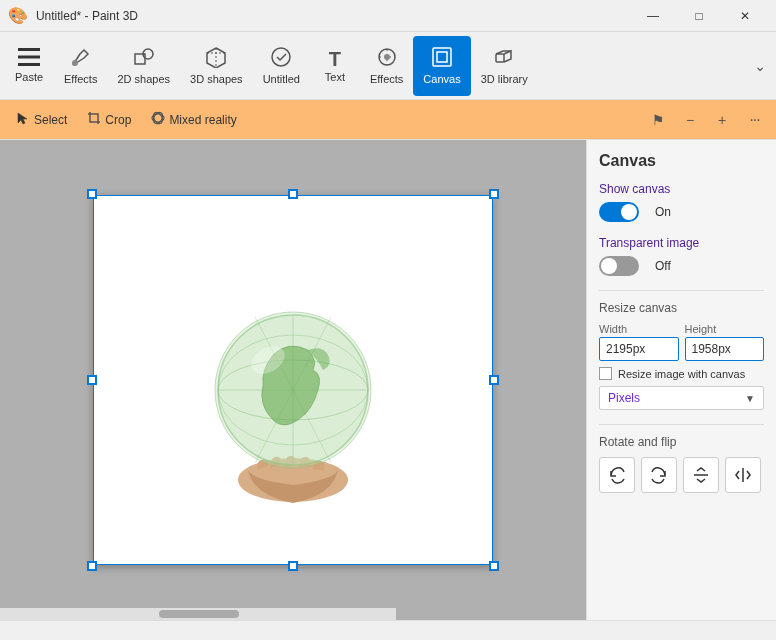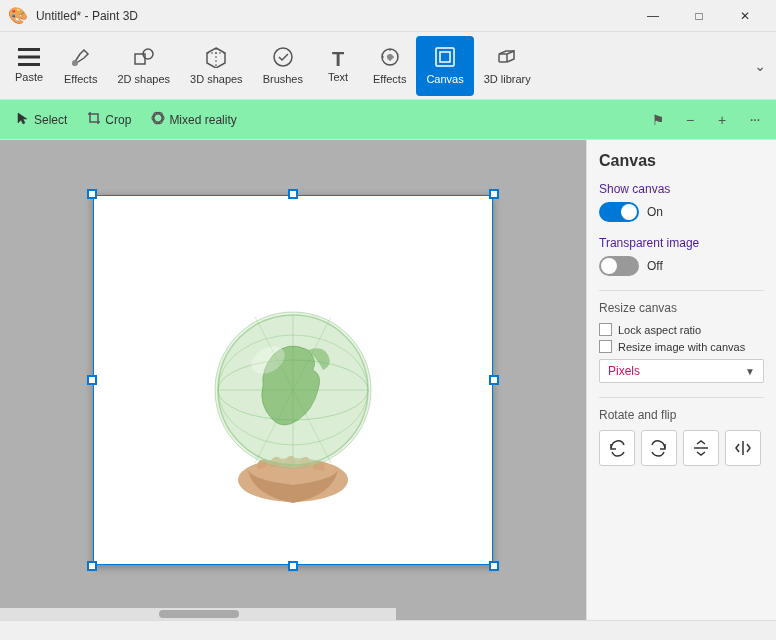--- a/index.html
+++ b/index.html
@@ -42,21 +42,21 @@
     .toolbar-item.active { background: #0078d7; color: white; }
     .toolbar-item .icon { font-size: 20px; line-height: 1; }
     .toolbar-item .label { font-size: 11px; color: #333; text-align: center; }
     .toolbar-item.active .label { color: white; }
     .toolbar-spacer { flex: 1; }
     .toolbar-right { display: flex; align-items: center; gap: 4px; }
     .toolbar-right .toolbar-item { min-width: 44px; }
 
     
     .secondary-toolbar {
-      background: #86efac;
+      background: #fdba74;
       height: 40px;
       display: flex;
       align-items: center;
       padding: 0 8px;
       border-bottom: 1px solid #ddd;
       gap: 4px;
     }
     .sec-tool {
       display: flex; align-items: center; gap: 4px;
       padding: 4px 8px; cursor: pointer; border-radius: 4px;
@@ -160,21 +160,21 @@
       overflow-y: auto;
     }
     .panel-title {
       font-size: 16px;
       font-weight: 600;
       color: #333;
       margin-bottom: 12px;
     }
     .panel-section { margin-bottom: 14px; }
     .panel-label { font-size: 12px; color: #4c1d95; margin-bottom: 6px; }
-    .toggle-row { display: flex; align-items: center; gap: 8px; }
+    .toggle-row { display: flex; align-items: center; gap: 16px; }
     .toggle {
       width: 40px; height: 20px;
       border-radius: 10px;
       position: relative;
       cursor: pointer;
     }
     .toggle.on { background: #0078d7; }
     .toggle.off { background: #999; }
     .toggle-knob {
       position: absolute;
@@ -205,21 +205,21 @@
     }
     .checkbox-row { display: flex; align-items: center; gap: 6px; margin-bottom: 4px; }
     .checkbox { width: 13px; height: 13px; border: 1px solid #999; background: white; cursor: pointer; }
     .checkbox-label { font-size: 11px; color: #333; }
 
     .dropdown-row {
       display: flex; align-items: center; justify-content: space-between;
       border: 1px solid #ccc; border-radius: 2px; padding: 4px 8px;
       background: white; cursor: pointer; margin-top: 6px;
     }
-    .dropdown-label { font-size: 12px; color: #be185d; }
+    .dropdown-label { font-size: 12px; color: #6d28d9; }
     .dropdown-arrow { font-size: 10px; color: #555; }
 
     .rotate-flip-label { font-size: 12px; color: #555; margin-bottom: 8px; }
     .rotate-btns { display: flex; gap: 6px; flex-wrap: wrap; }
     .rotate-btn {
       width: 36px; height: 36px;
       border: 1px solid #ccc; border-radius: 3px;
       background: white; cursor: pointer;
       display: flex; align-items: center; justify-content: center;
       font-size: 16px; color: #333;
@@ -294,21 +294,21 @@
     <span class="label">3D shapes</span>
   </div>
 
   <div class="toolbar-item">
     <span class="icon">
       <svg width="22" height="22" viewBox="0 0 22 22">
           <circle cx="11" cy="11" r="9" fill="none" stroke="#555" stroke-width="1.5"></circle>
           <path d="M7 11 L10 14 L16 8" stroke="#555" stroke-width="1.5" fill="none"></path>
         </svg>
     </span>
-    <span class="label">Brushes</span>
+    <span class="label">Untitled</span>
   </div>
 
   <div class="toolbar-item">
     <span class="icon" style="font-size:20px;font-weight:bold;color:#555;">T</span>
     <span class="label">Text</span>
   </div>
 
   <div class="toolbar-item">
     <span class="icon">
       <svg width="22" height="22" viewBox="0 0 22 22">
@@ -464,23 +464,29 @@
           <div class="toggle-knob"></div>
         </div>
         <span class="toggle-text">Off</span>
       </div>
     </div>
 
     <div class="panel-divider"></div>
 
     <div class="panel-section">
       <div class="resize-section-label">Resize canvas</div>
-      <div class="checkbox-row">
-        <div class="checkbox"></div>
-        <span class="checkbox-label">Lock aspect ratio</span>
+      <div class="wh-row">
+        <div class="wh-col">
+          <span class="wh-label">Width</span>
+          <input class="wh-input" type="text" value="2195px" style="">
+        </div>
+        <div class="wh-col">
+          <span class="wh-label">Height</span>
+          <input class="wh-input" type="text" value="1958px" style="">
+        </div>
       </div>
       <div class="checkbox-row">
         <div class="checkbox"></div>
         <span class="checkbox-label">Resize image with canvas</span>
       </div>
       <div class="dropdown-row">
         <span class="dropdown-label">Pixels</span>
         <span class="dropdown-arrow">▼</span>
       </div>
     </div>

